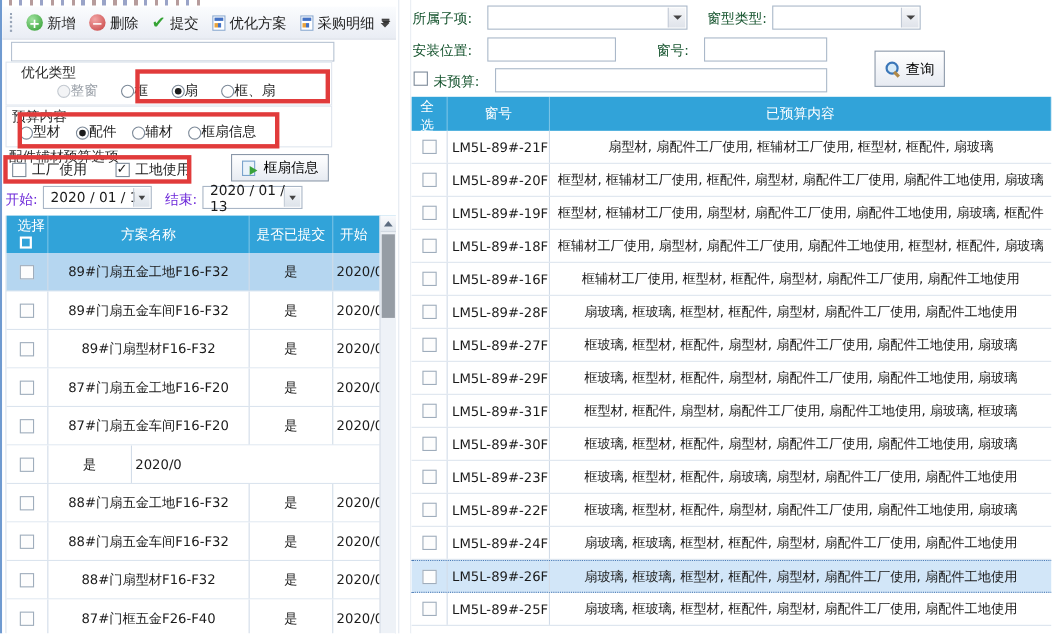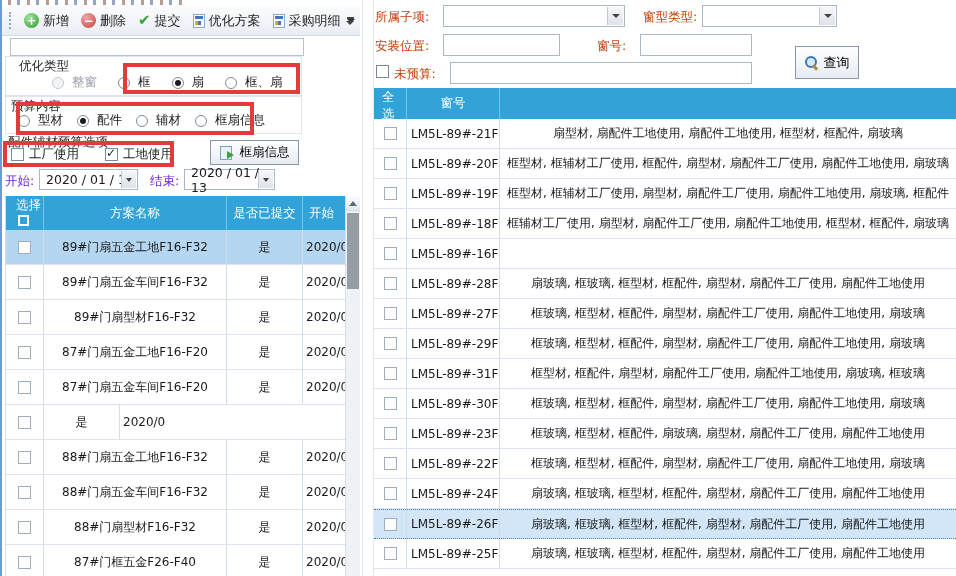--- a/index.html
+++ b/index.html
@@ -40,21 +40,21 @@
 
   .groupbox{position:absolute;left:3px;width:297px;background:#fff;border:1px solid #dfe5ee}
   .gb1{top:56px;height:40px}
   .gb2{top:96px;height:38px}
   .gb-label{position:absolute;top:1px;font-size:12.5px;color:#2b2b2b;background:#fff;padding:0 2px}
   .gb1 .gb-label{left:11px}
   .gb2 .gb-label{left:3px}
   .radio-row{position:absolute;display:flex;align-items:center}
   .gb1 .radio-row{left:46px;top:17px;gap:21px}
   .gb2 .radio-row{left:12px;top:15px;gap:14px}
-  .radio-item{display:flex;align-items:center;gap:8px;cursor:pointer;font-size:12.5px}
+  .radio-item{display:flex;align-items:center;gap:0;cursor:pointer;font-size:12.5px}
   .radio{width:12px;height:12px;border:1px solid #7d8a99;border-radius:50%;background:#fff;position:relative;flex:none}
   .radio.on::after{content:"";position:absolute;left:2px;top:2px;width:6px;height:6px;border-radius:50%;background:#1c1c1c}
   .radio.disabled{border-color:#c3c9d0;background:#f3f4f6}
   .radio-item.disabled{color:#9aa0a8}
 
   .usage-label{position:absolute;left:6px;top:134px;font-size:12.5px;color:#2b2b2b}
   .check-row{position:absolute;left:9px;top:146px;display:flex;gap:26px}
   .check-item{display:flex;align-items:center;gap:5px;cursor:pointer;font-size:12.5px}
   .cbx{width:13px;height:13px;border:1px solid #7d8a99;background:#fff;position:relative;flex:none}
   .cbx.checked::after{content:"✓";position:absolute;left:0px;top:-3px;font-size:12px;font-weight:bold;color:#222}
@@ -105,21 +105,21 @@
   .anno1{left:121px;top:63px;width:177px;height:31px}
   .anno2{left:14px;top:102px;width:238px;height:33px}
   .anno3{left:1px;top:141px;width:171px;height:26px}
 
   
   .splitter{position:absolute;left:362px;top:0;width:12px;height:576px;background:#fff;
     border-left:1px solid #e3e9f0;border-right:1px solid #e3e9f0;cursor:col-resize}
 
   
   .right-panel{position:absolute;left:374px;top:0;width:582px;height:576px;background:#fff;overflow:hidden}
-  .f-label{position:absolute;font-size:12.5px;color:#c2410c}
+  .f-label{position:absolute;font-size:12.5px;color:#14532d}
   .combo,.txt{position:absolute;height:22px;background:#fff;border:1px solid var(--border)}
   .combo{cursor:pointer}
   .combo-btn{position:absolute;right:1px;top:1px;bottom:1px;width:16px;background:linear-gradient(#f6f7f9,#dfe3ea);
     border-left:1px solid #c0c8d4;display:flex;align-items:center;justify-content:center}
   .combo-btn::after{content:"";width:0;height:0;border-left:4px solid transparent;border-right:4px solid transparent;border-top:4px solid #444}
   .txt{font:inherit;padding:0 4px}
   .lbl-subitem{left:1px;top:9px}.cmb-subitem{left:69px;top:5px;width:182px}
   .lbl-wintype{left:269px;top:9px}.cmb-wintype{left:328px;top:5px;width:135px}
   .lbl-install{left:1px;top:38px}.txt-install{left:69px;top:34px;width:117px}
   .lbl-winno{left:223px;top:38px}.txt-winno{left:266px;top:34px;width:112px}
@@ -405,28 +405,29 @@
     <span>查询</span>
   </button>
 
   <div class="wt">
     <div class="wt-header">
       <div class="wt-h wt-h-select">
         <span>全选</span>
         <span class="hdr-cb"></span>
       </div>
       <div class="wt-h wt-h-no">窗号</div>
+      <div class="wt-h wt-h-content">已预算内容</div>
     </div>
     <div id="windowRows">
         <div class="wt-row">
           <div class="wt-c wt-c-sel">
             <span class="row-cbx"></span>
           </div>
           <div class="wt-c wt-c-no">LM5L-89#-21F19</div>
-          <div class="wt-c wt-c-content">扇型材, 扇配件工地使用, 扇配件工地使用, 框型材, 框配件, 扇玻璃</div>
+          <div class="wt-c wt-c-content">扇型材, 扇配件工厂使用, 框辅材工厂使用, 框型材, 框配件, 扇玻璃</div>
         </div>
         <div class="wt-row">
           <div class="wt-c wt-c-sel">
             <span class="row-cbx"></span>
           </div>
           <div class="wt-c wt-c-no">LM5L-89#-20F18</div>
           <div class="wt-c wt-c-content">框型材, 框辅材工厂使用, 框配件, 扇型材, 扇配件工厂使用, 扇配件工地使用, 扇玻璃</div>
         </div>
         <div class="wt-row">
           <div class="wt-c wt-c-sel">
@@ -440,20 +441,21 @@
             <span class="row-cbx"></span>
           </div>
           <div class="wt-c wt-c-no">LM5L-89#-18F16</div>
           <div class="wt-c wt-c-content">框辅材工厂使用, 扇型材, 扇配件工厂使用, 扇配件工地使用, 框型材, 框配件, 扇玻璃</div>
         </div>
         <div class="wt-row">
           <div class="wt-c wt-c-sel">
             <span class="row-cbx"></span>
           </div>
           <div class="wt-c wt-c-no">LM5L-89#-16F15</div>
+          <div class="wt-c wt-c-content">框辅材工厂使用, 框型材, 框配件, 扇型材, 扇配件工厂使用, 扇配件工地使用</div>
         </div>
         <div class="wt-row">
           <div class="wt-c wt-c-sel">
             <span class="row-cbx"></span>
           </div>
           <div class="wt-c wt-c-no">LM5L-89#-28F26</div>
           <div class="wt-c wt-c-content">扇玻璃, 框玻璃, 框型材, 框配件, 扇型材, 扇配件工厂使用, 扇配件工地使用</div>
         </div>
         <div class="wt-row">
           <div class="wt-c wt-c-sel">

